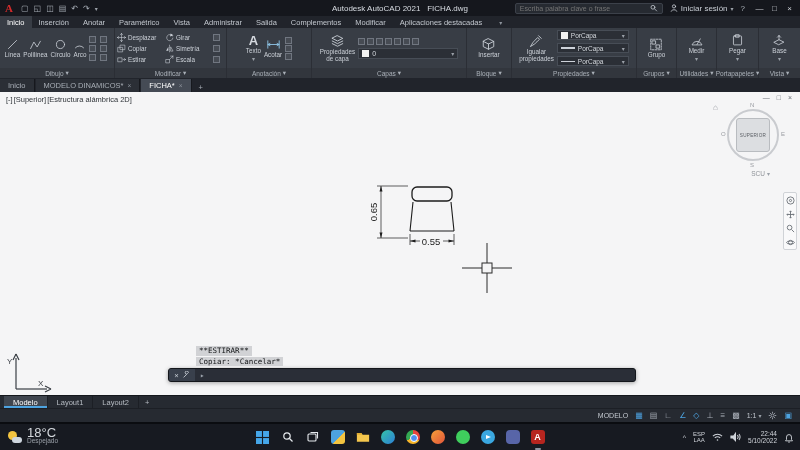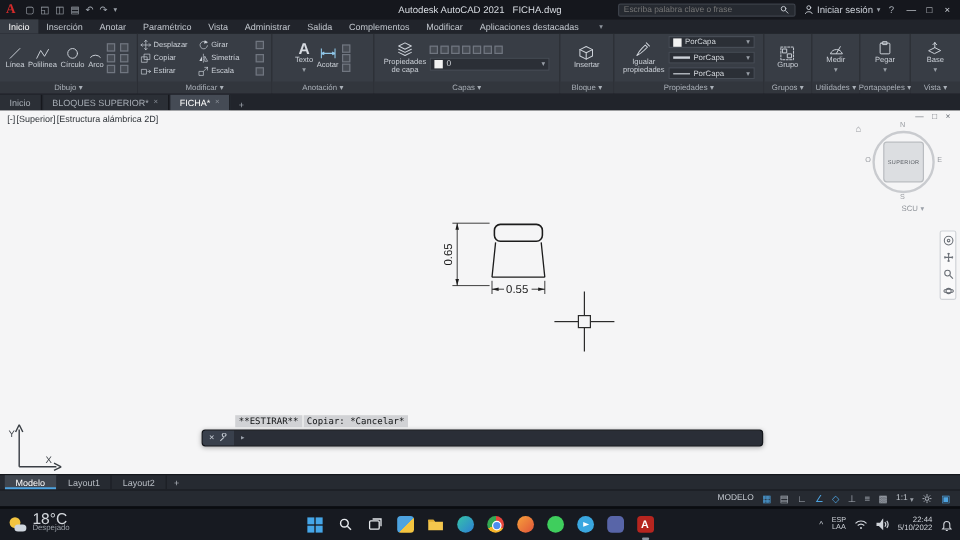--- a/index.html
+++ b/index.html
@@ -64,21 +64,21 @@
   .viewcube{position:absolute;right:18px;top:14px;width:58px;height:58px;z-index:5}
   .vc-ring{position:absolute;inset:3px;border:2px solid #c9cbcf;border-radius:50%}
   .vc-face{position:absolute;left:12px;top:12px;width:34px;height:34px;background:#dcdee1;border:1px solid #b9bcc0;border-radius:3px;display:flex;align-items:center;justify-content:center;font-size:4.6px;color:#595d63;letter-spacing:.3px}
   .vc-letter{position:absolute;font-size:6px;color:#989ba0}
   .vc-home{position:absolute;left:-11px;top:-3px;font-size:8px;color:#9a9da2}
   .vc-wcs{position:absolute;right:30px;top:78px;font-size:6.5px;color:#8f9399;display:flex;gap:2px;align-items:center;z-index:5}
   .navbar{position:absolute;right:3px;top:100px;width:14px;height:58px;background:rgba(248,249,250,.92);border:1px solid #d0d3d7;border-radius:2px;display:flex;flex-direction:column;align-items:center;justify-content:space-around;z-index:5}
 
   
   .cmdwin{position:absolute;left:168px;top:254px;width:468px;font-family:"DejaVu Sans Mono",monospace;z-index:6}
-  .cmdhist{margin-left:28px;display:flex;flex-direction:row;align-items:flex-start;gap:1px}
+  .cmdhist{margin-left:28px;display:flex;flex-direction:column;align-items:flex-start;gap:1px}
   .cmdline{background:rgba(206,207,210,.93);color:#101214;font-size:7.5px;padding:0 3px;line-height:9.5px;white-space:nowrap}
   .cmdbar{margin-top:2px;height:14px;background:#2a2e37;border:1px solid #14171c;border-radius:3px;display:flex;align-items:center;box-shadow:0 1px 4px rgba(0,0,0,.35)}
   .cmdicons{width:26px;align-self:stretch;background:#39404c;border-radius:2px 0 0 2px;display:flex;align-items:center;justify-content:center;gap:3px;color:#c6ccd4;font-size:7.5px}
   .cmdprompt{color:#9aa1ab;font-size:7.5px;margin:0 3px 0 5px}
   .cmdbar input{flex:1;background:transparent;border:0;outline:0;color:#d8dce2;font-size:7.5px;font-family:"DejaVu Sans Mono",monospace}
 
   
   .layoutrow{height:13px;flex:0 0 auto;background:#262a31;display:flex;align-items:stretch;font-size:7.5px;color:#b7bcc3;border-top:1px solid #14171c;padding-left:4px}
   .ltab{display:flex;align-items:center;padding:0 9px;border-right:1px solid #1c1f25}
   .ltab.active{background:#40464f;color:#fff;box-shadow:inset 0 -2px 0 #4da3e0}
@@ -460,21 +460,21 @@
         <span>▾</span>
       </div>
     </div>
   </div>
 
   <div class="filetabs">
     <div class="ftab">
       <span>Inicio</span>
     </div>
     <div class="ftab">
-      <span>BLOQUES SUPERIOR*</span>
+      <span>MODELO DINAMICOS*</span>
       <span class="x">×</span>
     </div>
     <div class="ftab active">
       <span>FICHA*</span>
       <span class="x">×</span>
     </div>
     <div class="ftab-add">+</div>
   </div>
 
   <div class="canvas">

